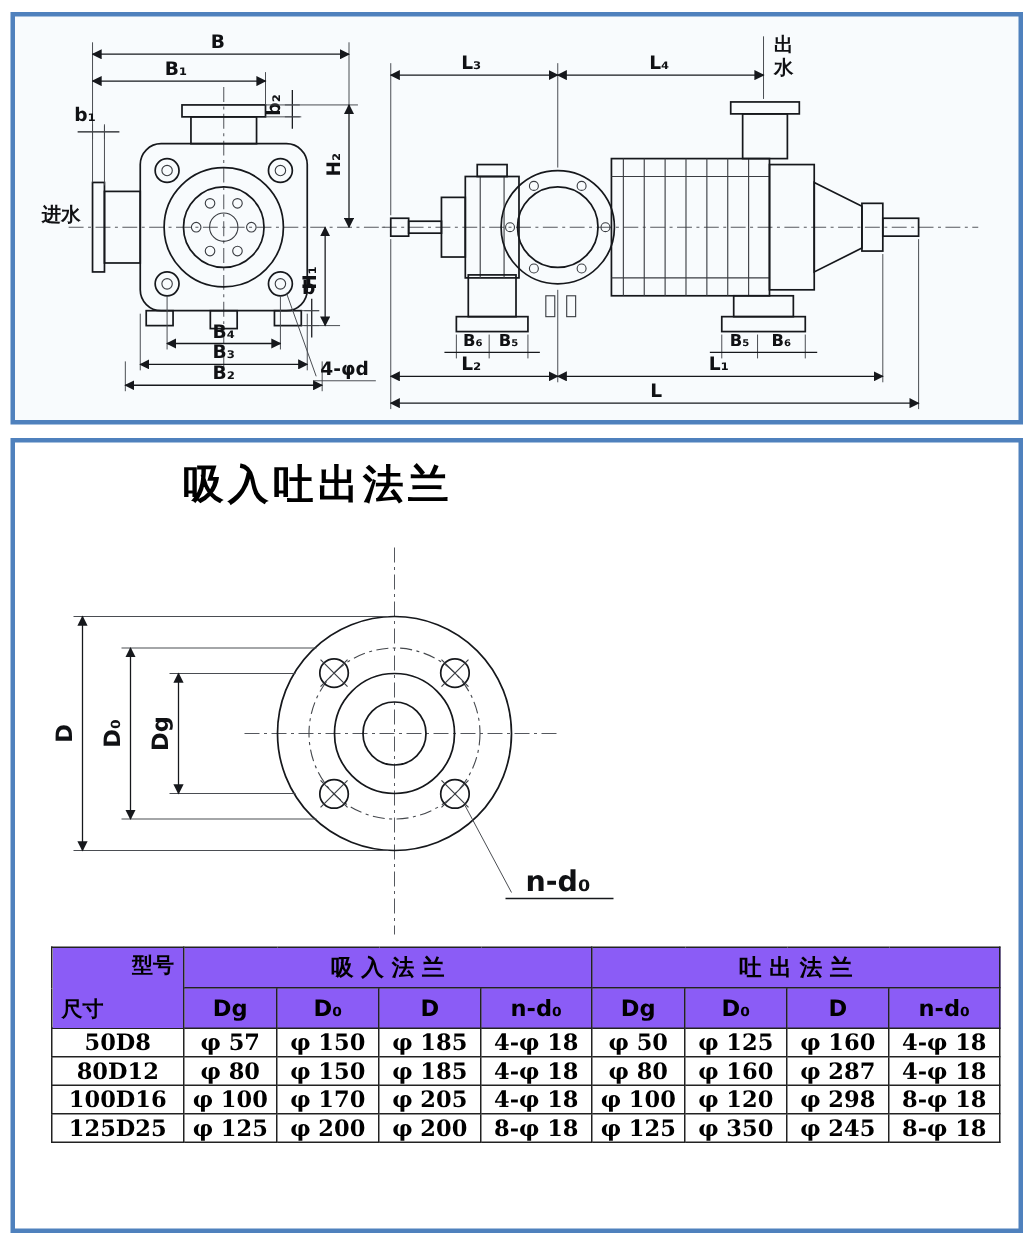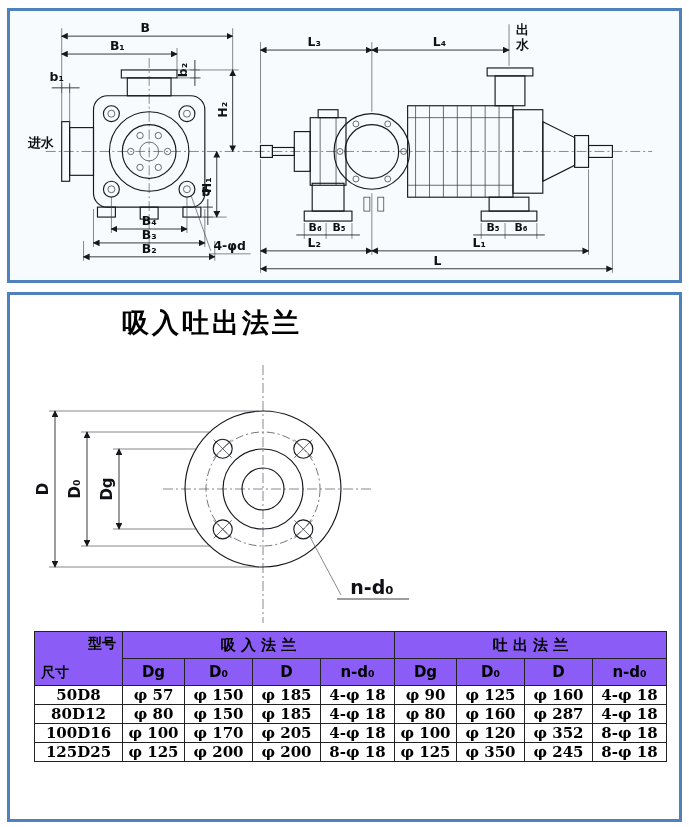--- a/index.html
+++ b/index.html
@@ -368,21 +368,21 @@
           <td>D₀</td>
           <td>D</td>
           <td>n-d₀</td>
         </tr>
         <tr>
           <td>50D8</td>
           <td>φ 57</td>
           <td>φ 150</td>
           <td>φ 185</td>
           <td>4-φ 18</td>
-          <td>φ 90</td>
+          <td>φ 50</td>
           <td>φ 125</td>
           <td>φ 160</td>
           <td>4-φ 18</td>
         </tr>
         <tr>
           <td>80D12</td>
           <td>φ 80</td>
           <td>φ 150</td>
           <td>φ 185</td>
           <td>4-φ 18</td>
@@ -392,21 +392,21 @@
           <td>4-φ 18</td>
         </tr>
         <tr>
           <td>100D16</td>
           <td>φ 100</td>
           <td>φ 170</td>
           <td>φ 205</td>
           <td>4-φ 18</td>
           <td>φ 100</td>
           <td>φ 120</td>
-          <td>φ 352</td>
+          <td>φ 298</td>
           <td>8-φ 18</td>
         </tr>
         <tr>
           <td>125D25</td>
           <td>φ 125</td>
           <td>φ 200</td>
           <td>φ 200</td>
           <td>8-φ 18</td>
           <td>φ 125</td>
           <td>φ 350</td>

